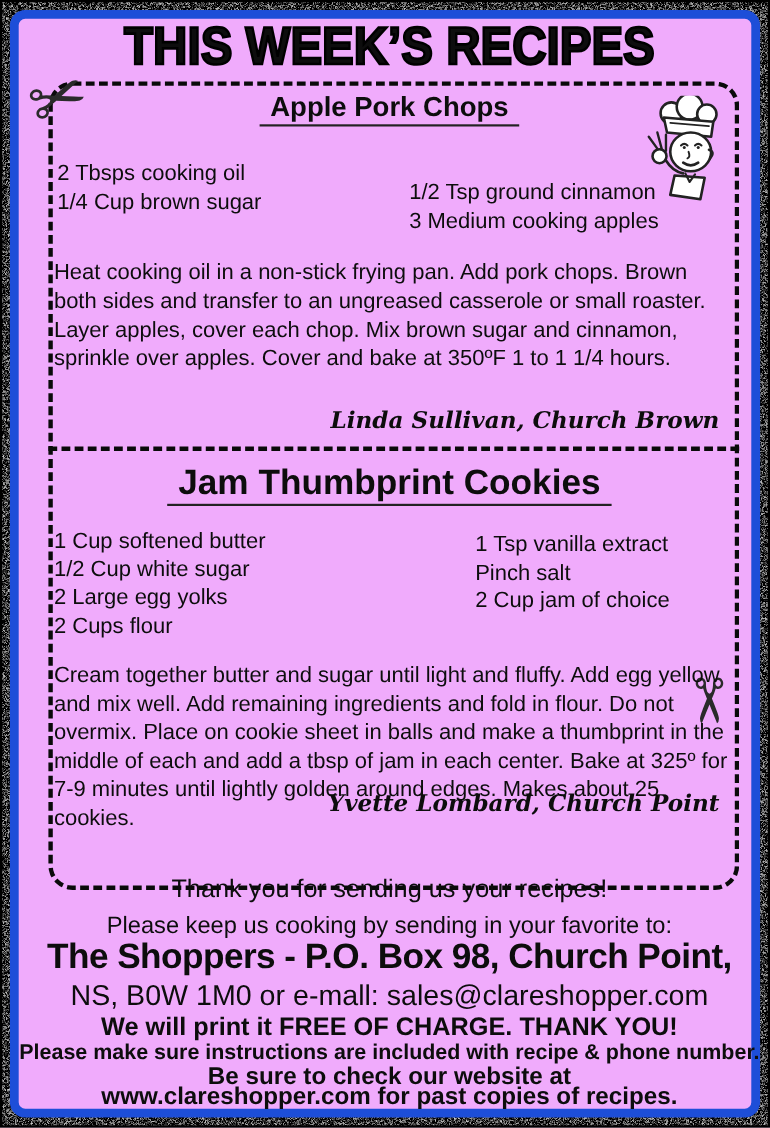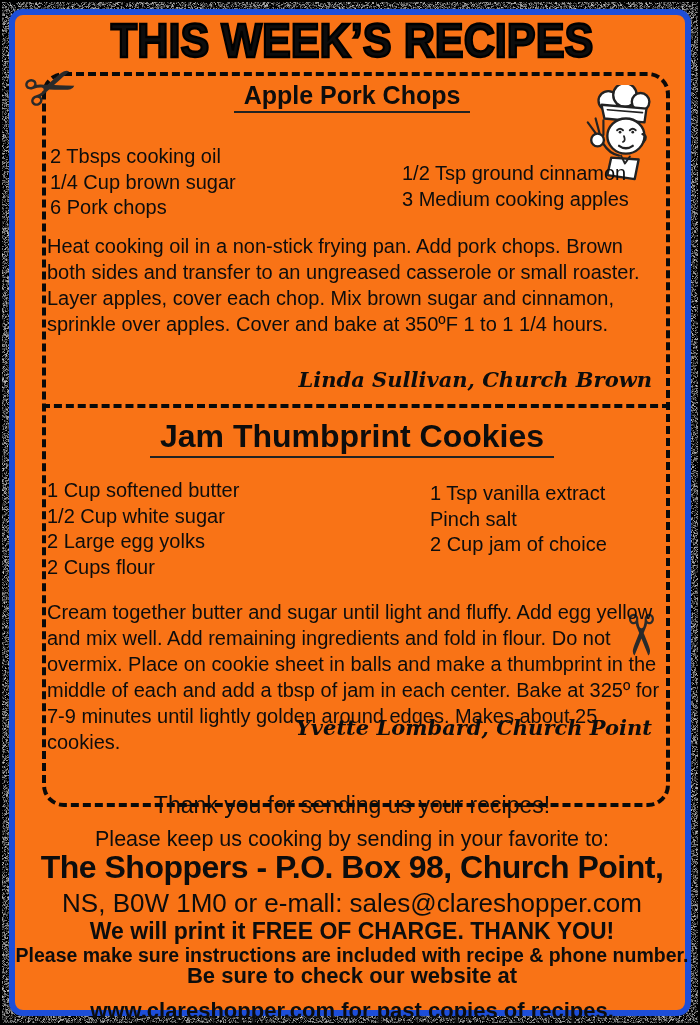--- a/index.html
+++ b/index.html
@@ -3,21 +3,21 @@
 <meta charset="utf-8">
 <style>
   html,body{margin:0;padding:0;background:#888;}
   .page{
     position:relative;width:700px;height:1025px;background:#000;
     overflow:hidden;font-family:"Liberation Sans",sans-serif;color:#0d0d0d;
   }
   .noise-frame{position:absolute;left:0;top:0;width:700px;height:1025px;display:block;}
   .card{
     position:absolute;left:9px;top:9px;right:9px;bottom:9px;
-    background:#f97316;border:6px solid #1d4ed8;border-radius:14px;
+    background:#f0abfc;border:8px solid #1d4ed8;border-radius:14px;
   }
   .abs{position:absolute;}
   .page-title-row{left:0;top:0;width:674px;text-align:center;}
   .page-title{
     display:inline-block;font-weight:bold;font-size:48px;line-height:1.1;
     letter-spacing:0px;-webkit-text-stroke:2.4px #000;white-space:nowrap;
     transform:scaleX(0.9);transform-origin:50% 50%;
   }
   .coupon{
     left:27px;top:57px;width:620px;height:727px;
@@ -26,21 +26,21 @@
   .recipe-divider{left:27px;top:389px;width:628px;border-top:4px dashed #0a0a0a;height:0;}
   .recipe-heading-row{left:0;width:674px;text-align:center;}
   .recipe-heading{
     display:inline-block;font-weight:bold;padding:0 10px 1px 10px;
     border-bottom:2px solid #222;
   }
   .rh1{top:66px;} .rh1 .recipe-heading{font-size:25px;}
   .rh2{top:403px;} .rh2 .recipe-heading{font-size:32px;}
   .ing{font-size:20px;line-height:25.5px;white-space:nowrap;}
   .ing1L{left:35px;top:129px;}
-  .ing1R{left:355px;top:146px;margin-left:32px;}
+  .ing1R{left:355px;top:146px;}
   .ing2L{left:32px;top:463px;}
   .ing2R{left:415px;top:466px;}
   .instructions{font-size:20px;line-height:26px;}
   .inst1{left:32px;top:218px;width:612px;}
   .inst2{left:32px;top:584px;width:616px;}
   .attribution{
     left:27px;width:610px;text-align:right;
     font-family:"DejaVu Serif",serif;font-style:italic;font-weight:bold;font-size:21px;
   }
   .attr1{top:352px;} .attr2{top:700px;}
@@ -52,21 +52,21 @@
   .scissors-right{left:602px;top:592px;font-size:56px;transform:rotate(90deg);}
   .chef{left:563px;top:70px;width:88px;height:108px;}
   .footer-line{left:0;width:674px;text-align:center;white-space:nowrap;}
   .f-thanks1{top:777px;font-size:23px;}
   .f-thanks2{top:812px;font-size:21.5px;}
   .f-addr1{top:834px;font-size:32px;font-weight:bold;letter-spacing:-0.5px;}
   .f-addr2{top:873px;font-size:26px;font-weight:normal;}
   .f-free{top:903px;font-size:23px;font-weight:bold;}
   .f-note{top:929px;font-size:19.5px;font-weight:bold;}
   .f-web1{top:950px;font-size:22px;font-weight:bold;line-height:21px;}
-  .f-web2{top:969px;font-size:22px;font-weight:bold;line-height:21px;margin-top:16px;}
+  .f-web2{top:969px;font-size:22px;font-weight:bold;line-height:21px;}
 </style>
 </head>
 <body>
 
 <div class="page">
 
   <svg class="noise-frame" width="700" height="1025" xmlns="http://www.w3.org/2000/svg">
     <filter id="grain" x="0" y="0" width="100%" height="100%">
       <feTurbulence type="fractalNoise" baseFrequency="0.42" numOctaves="3" seed="11" stitchTiles="stitch"></feTurbulence>
       <feColorMatrix type="saturate" values="0"></feColorMatrix>
@@ -116,21 +116,20 @@
       </g>
     </svg>
 
     <div class="abs recipe-heading-row rh1">
       <span class="recipe-heading">Apple Pork Chops</span>
     </div>
 
     <div class="abs ing ing1L">
       <div>2 Tbsps cooking oil</div>
       <div>1/4 Cup brown sugar</div>
-      <div>6 Pork chops</div>
     </div>
     <div class="abs ing ing1R">
       <div>1/2 Tsp ground cinnamon</div>
       <div>3 Medium cooking apples</div>
     </div>
 
     <div class="abs instructions inst1">Heat cooking oil in a non-stick frying pan. Add pork chops. Brown both sides and transfer to an ungreased casserole or small roaster. Layer apples, cover each chop. Mix brown sugar and cinnamon, sprinkle over apples. Cover and bake at 350ºF 1 to 1 1/4 hours.</div>
 
     <div class="abs attribution attr1">Linda Sullivan, Church Brown</div>
 

